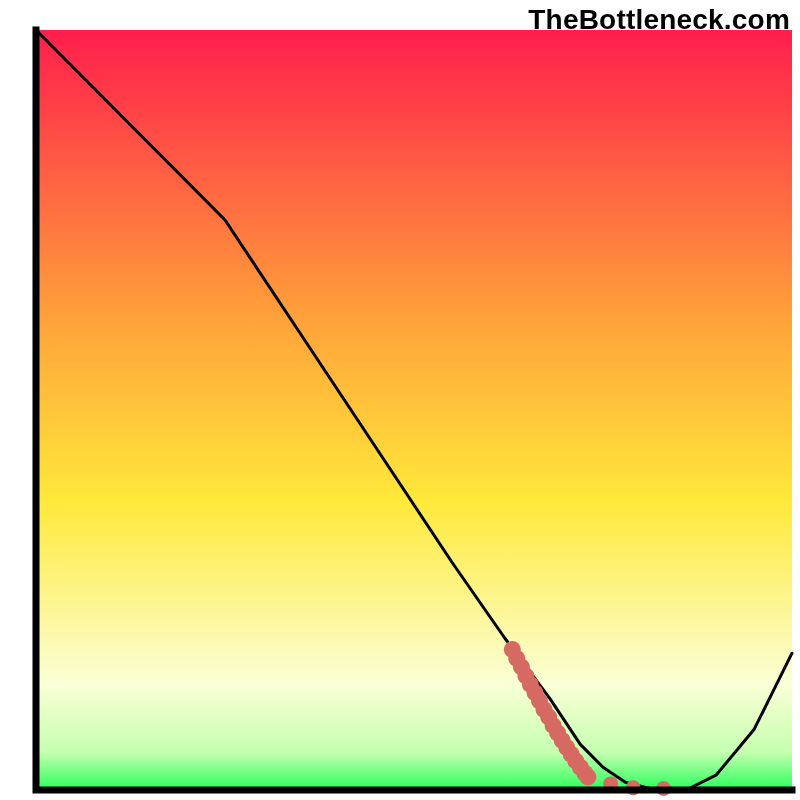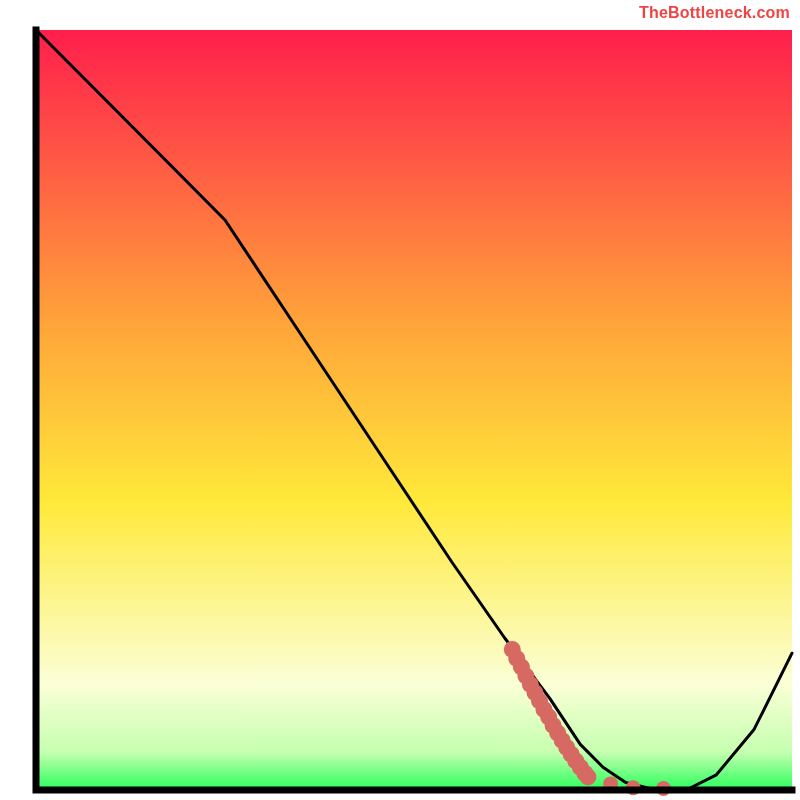--- a/index.html
+++ b/index.html
@@ -13,23 +13,23 @@
   .chart-wrap {
     position: relative;
     width: 800px;
     height: 800px;
   }
   .watermark {
     position: absolute;
     top: 4px;
     right: 10px;
     font-family: Arial, Helvetica, sans-serif;
-    font-size: 16px;
+    font-size: 28px;
     font-weight: 600;
-    color: #ef4444;
+    color: #000000;
     letter-spacing: 0.2px;
     user-select: none;
   }
   svg {
     display: block;
   }
 </style>
 </head>
 <body>
 

